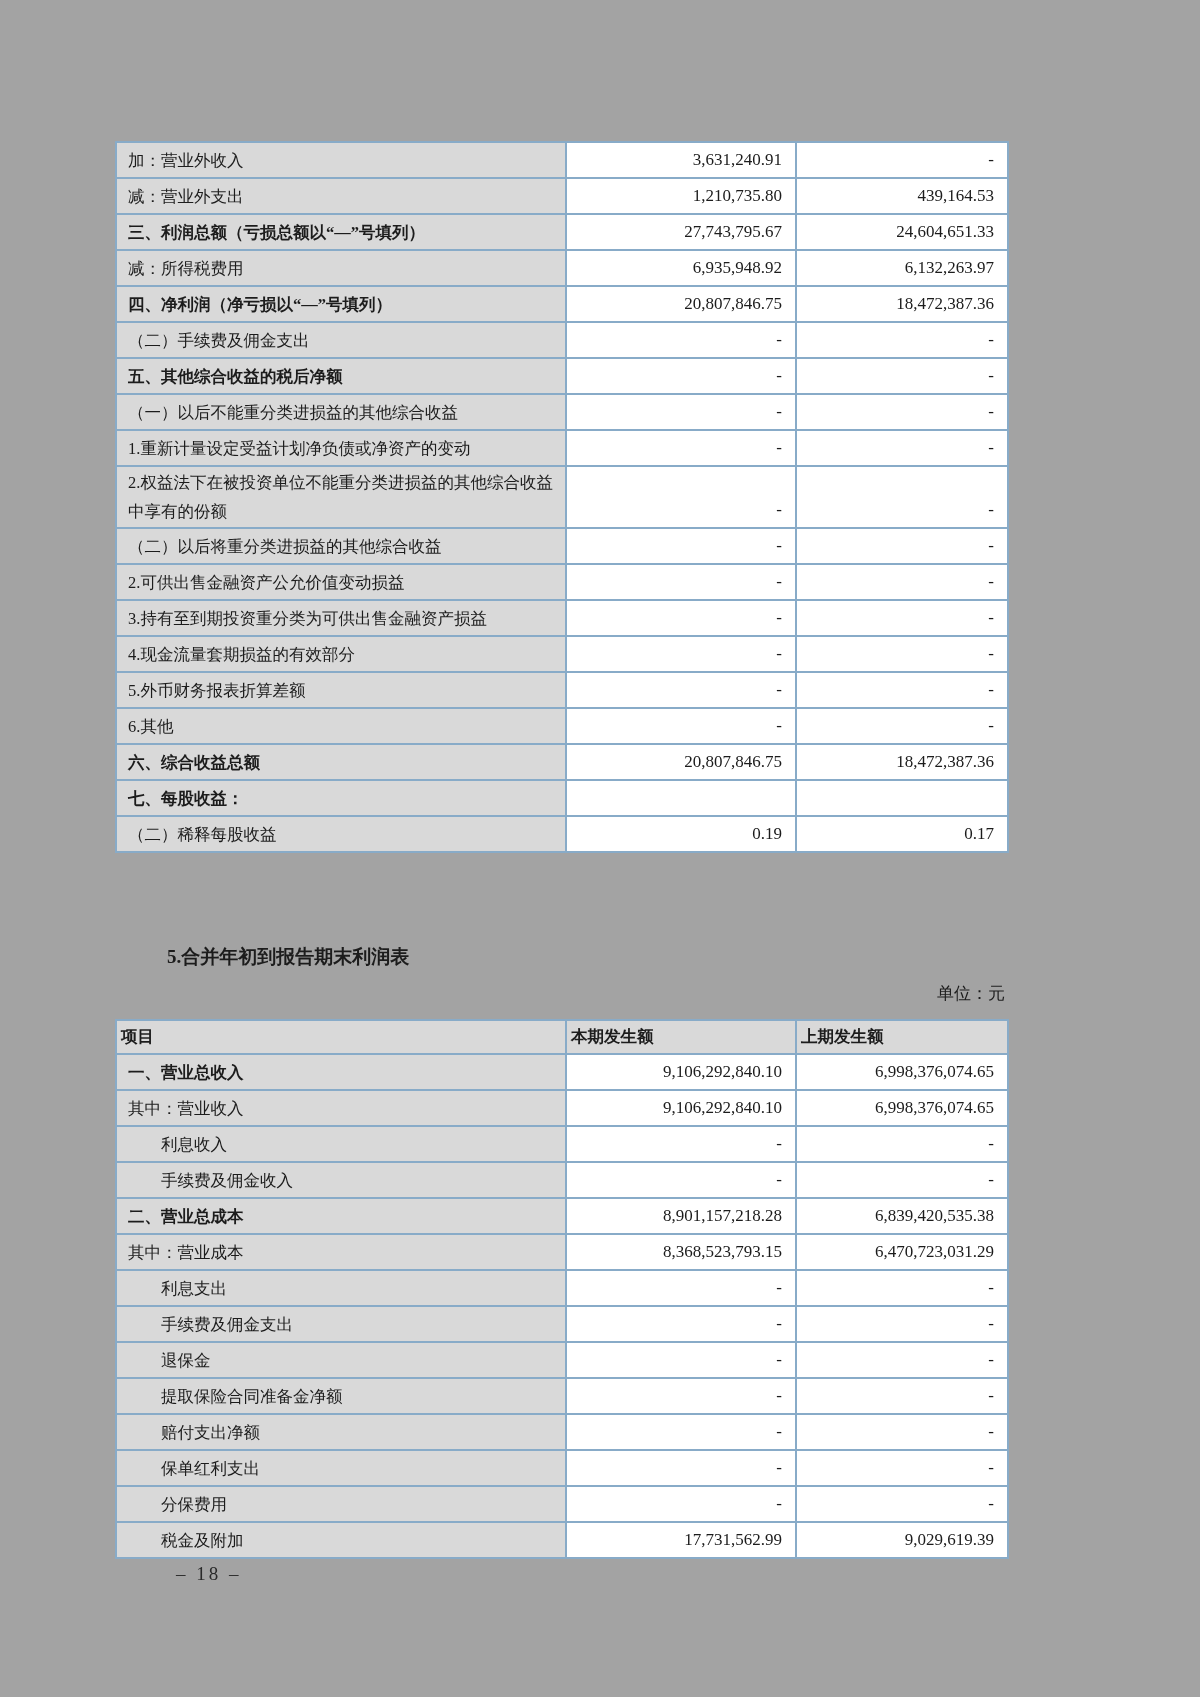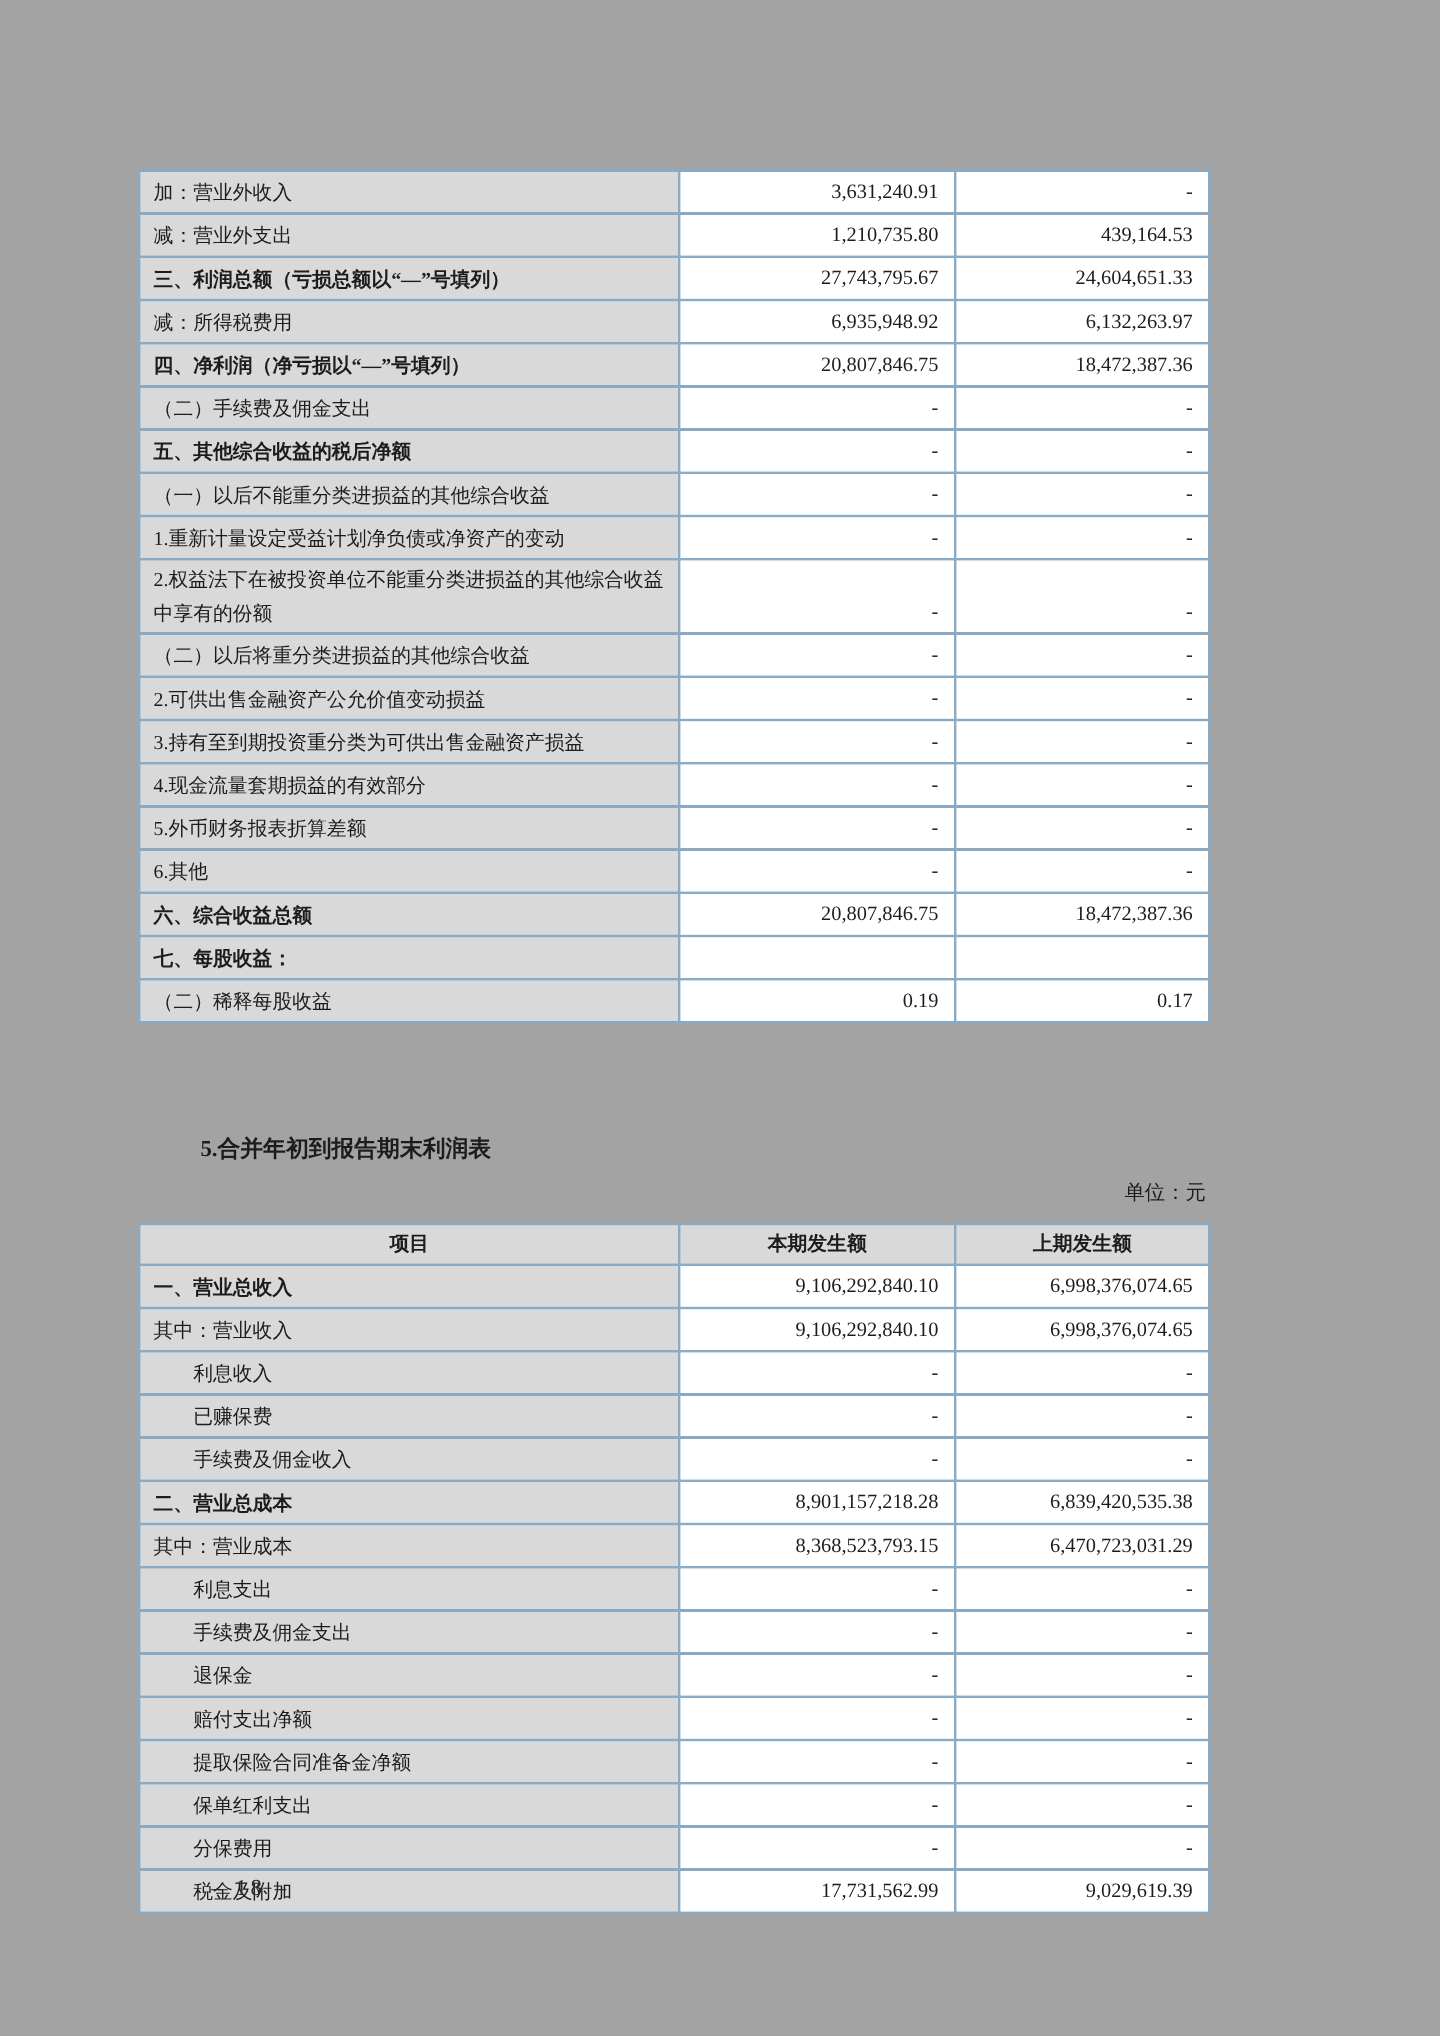--- a/index.html
+++ b/index.html
@@ -18,21 +18,21 @@
     background:#d9d9d9; font-size:16.5px; line-height:29px;
     padding:1px 8px 1px 11px; vertical-align:middle;
   }
   .fin-table td.val {
     background:#ffffff; text-align:right; font-size:17px;
     padding:0 13px 4px 4px; vertical-align:bottom; line-height:27px;
   }
   .fin-table td { height:30px; }
   .fin-table th {
     background:#d9d9d9; font-weight:bold; font-size:16.5px; height:30px;
-    text-align:center; padding:1px 4px;
+    text-align:left; padding:1px 4px;
   }
   .bold { font-weight:bold; }
   .ind { padding-left:44px !important; }
   .section-title {
     position:absolute; left:167px; top:944px; font-size:19px; font-weight:bold;
   }
   .unit-label {
     position:absolute; left:115px; top:982px; width:890px; text-align:right; font-size:17px;
   }
   .page-footer {
@@ -175,25 +175,20 @@
           <td class="label">其中：营业收入</td>
           <td class="val">9,106,292,840.10</td>
           <td class="val">6,998,376,074.65</td>
         </tr>
         <tr>
           <td class="label ind">利息收入</td>
           <td class="val">-</td>
           <td class="val">-</td>
         </tr>
         <tr>
-          <td class="label ind">已赚保费</td>
-          <td class="val">-</td>
-          <td class="val">-</td>
-        </tr>
-        <tr>
           <td class="label ind">手续费及佣金收入</td>
           <td class="val">-</td>
           <td class="val">-</td>
         </tr>
         <tr>
           <td class="label bold">二、营业总成本</td>
           <td class="val">8,901,157,218.28</td>
           <td class="val">6,839,420,535.38</td>
         </tr>
         <tr>
@@ -210,26 +205,26 @@
           <td class="label ind">手续费及佣金支出</td>
           <td class="val">-</td>
           <td class="val">-</td>
         </tr>
         <tr>
           <td class="label ind">退保金</td>
           <td class="val">-</td>
           <td class="val">-</td>
         </tr>
         <tr>
+          <td class="label ind">提取保险合同准备金净额</td>
+          <td class="val">-</td>
+          <td class="val">-</td>
+        </tr>
+        <tr>
           <td class="label ind">赔付支出净额</td>
-          <td class="val">-</td>
-          <td class="val">-</td>
-        </tr>
-        <tr>
-          <td class="label ind">提取保险合同准备金净额</td>
           <td class="val">-</td>
           <td class="val">-</td>
         </tr>
         <tr>
           <td class="label ind">保单红利支出</td>
           <td class="val">-</td>
           <td class="val">-</td>
         </tr>
         <tr>
           <td class="label ind">分保费用</td>

